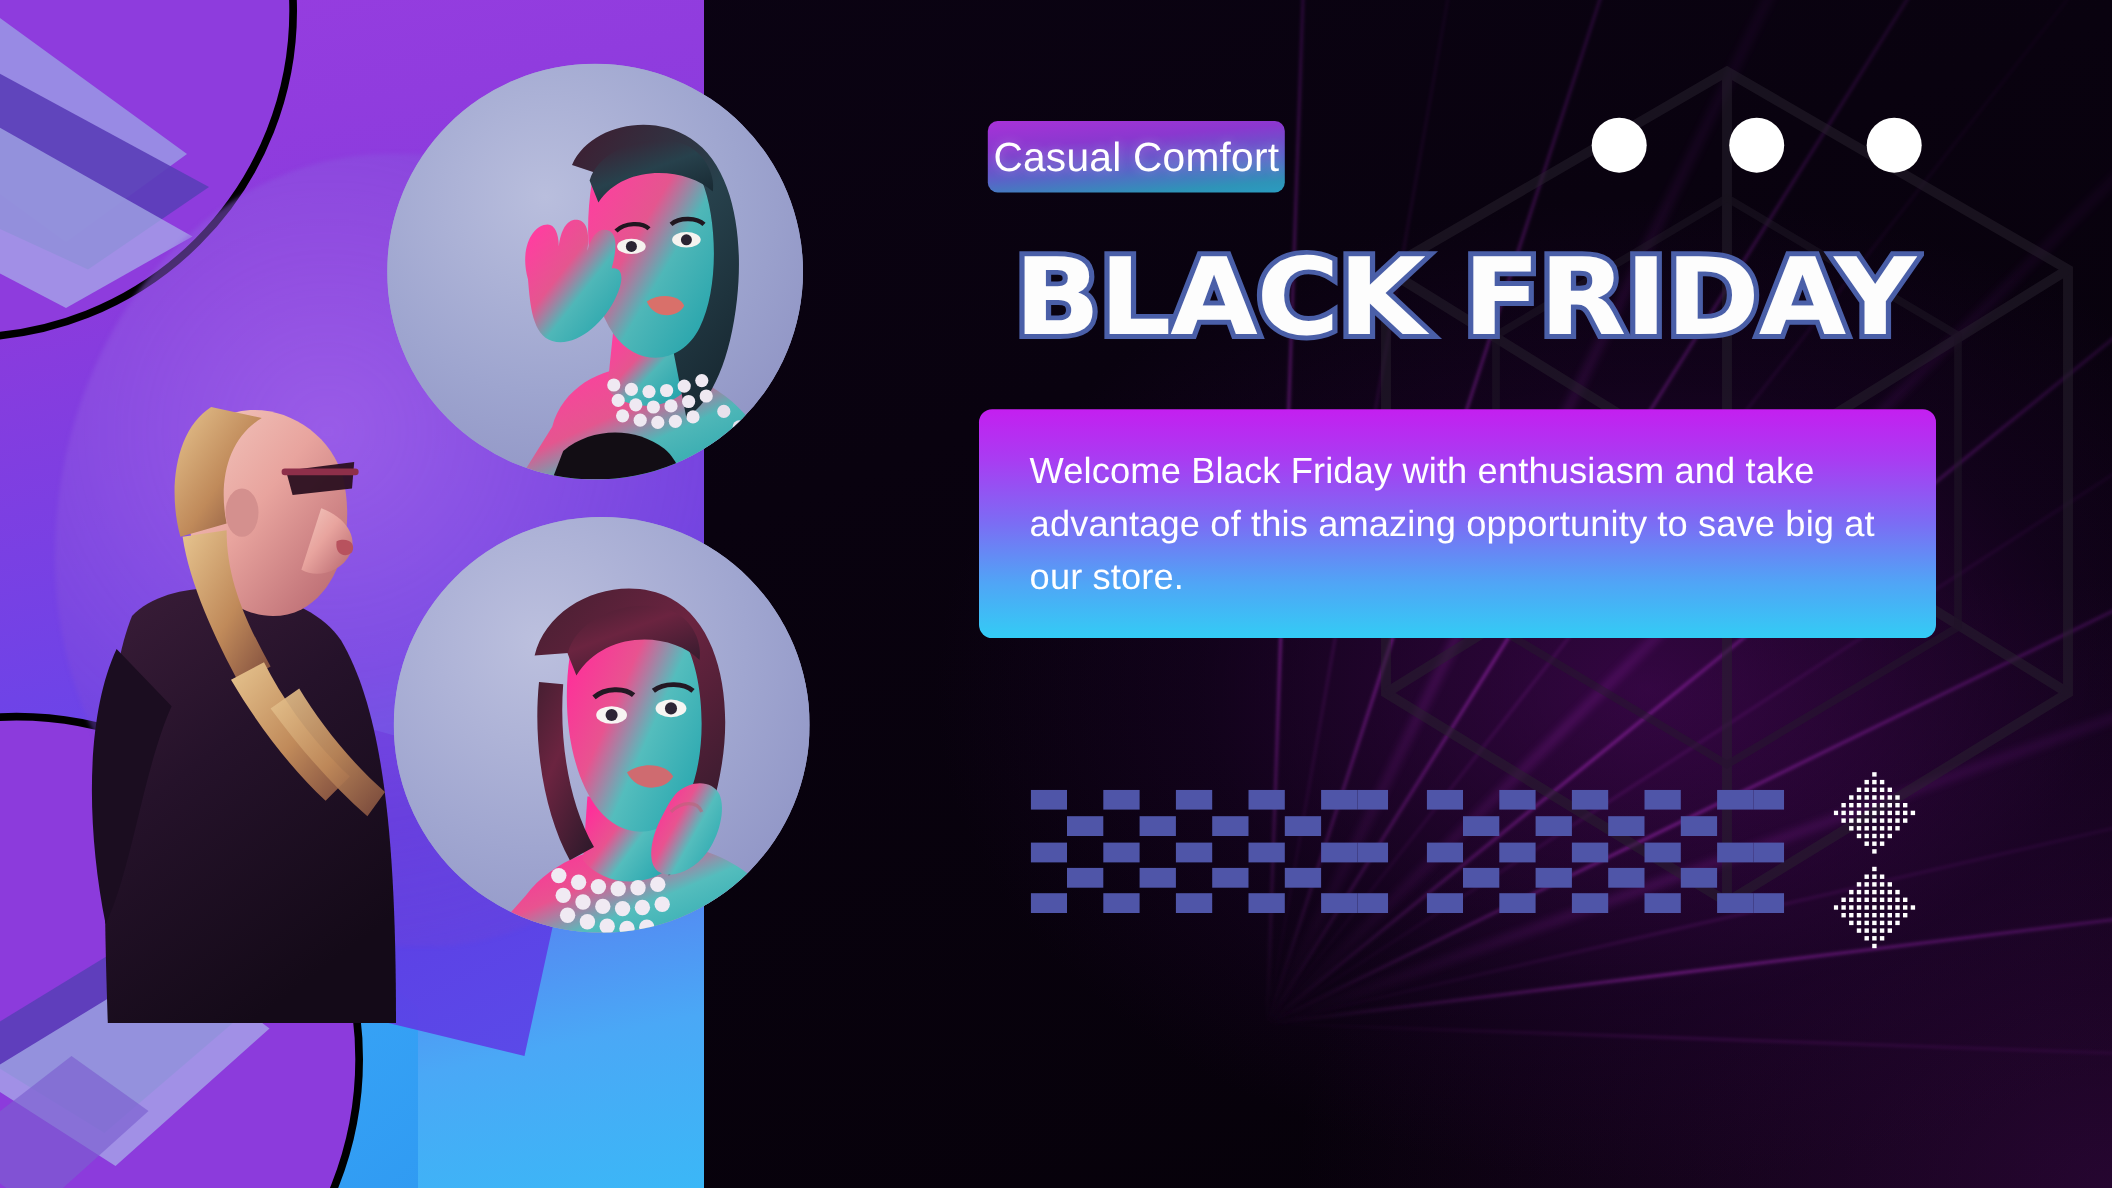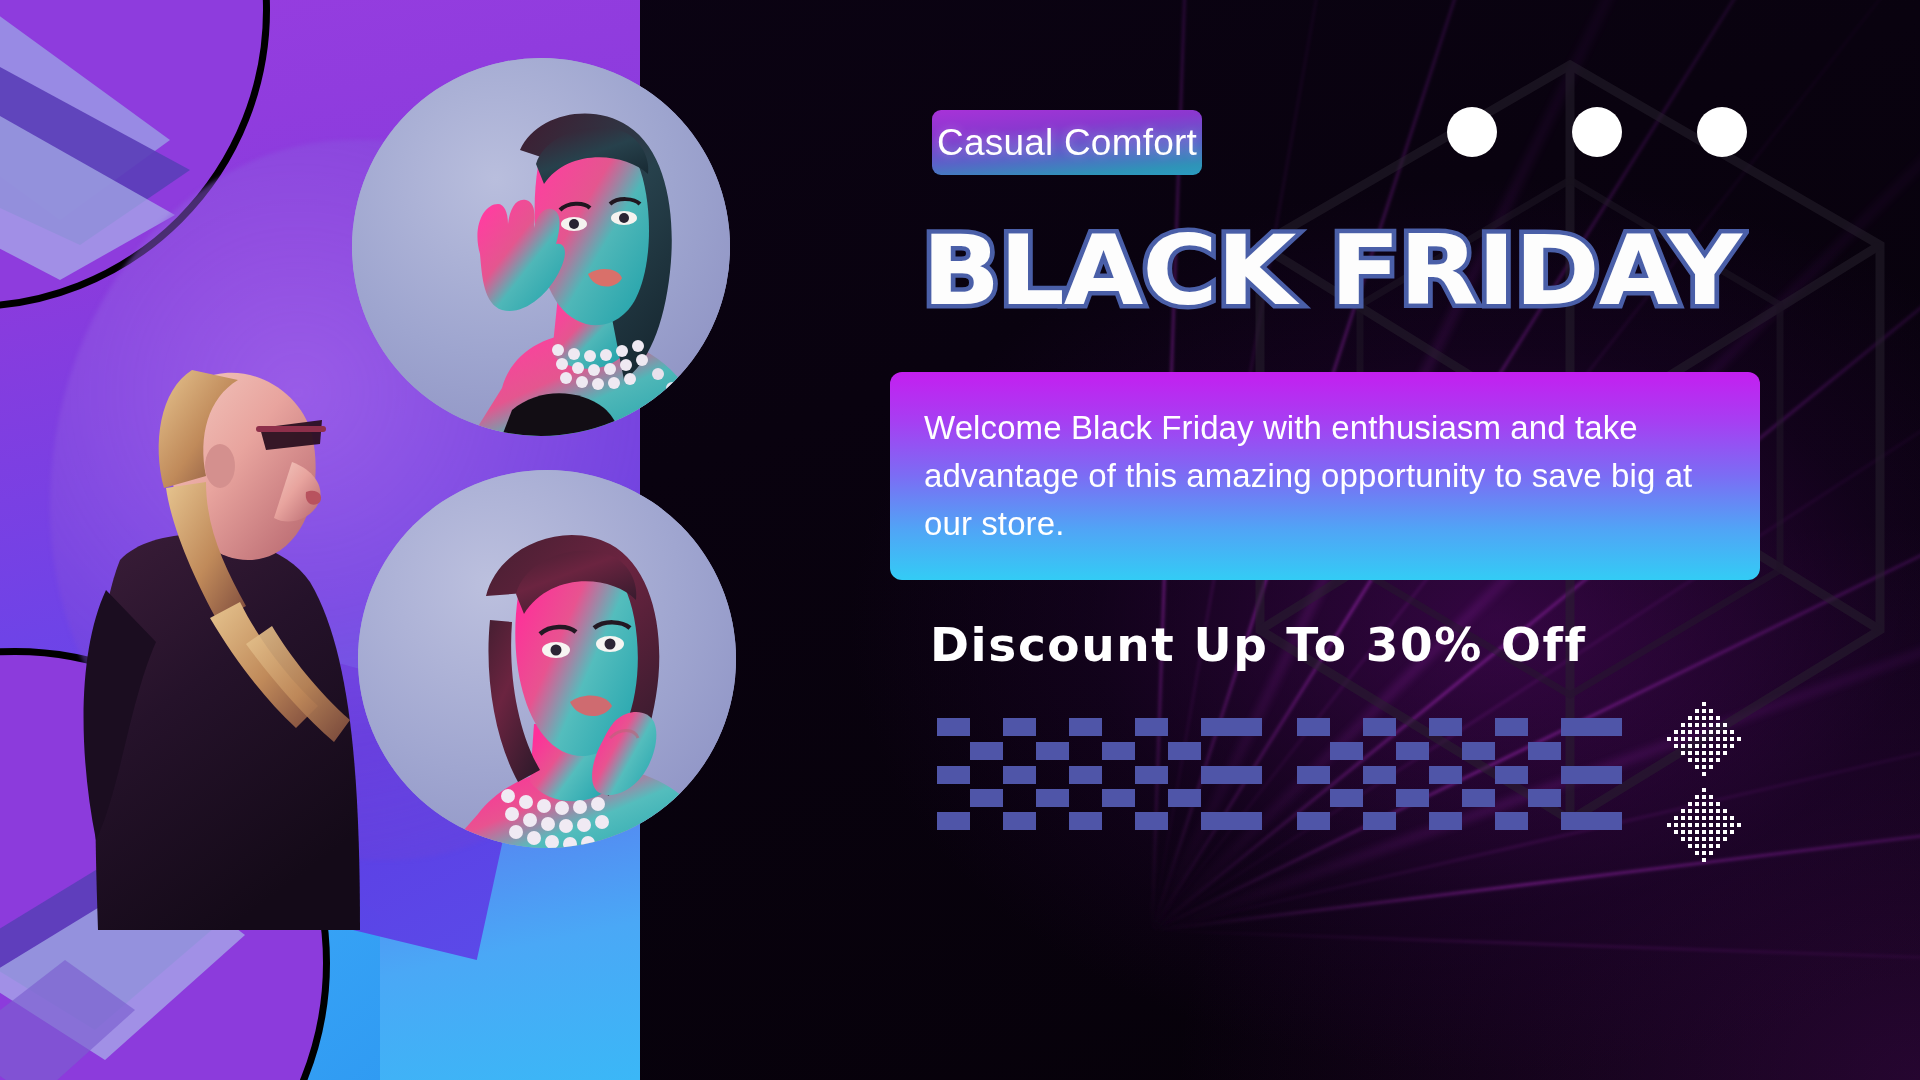--- a/index.html
+++ b/index.html
@@ -95,21 +95,21 @@
   .photo-circle {
     position:absolute; border-radius:50%;
     overflow:hidden;
     background:#9aa0cf;
   }
   .pc-top { left:352px; top:58px;  width:378px; height:378px; }
   .pc-bot { left:358px; top:470px; width:378px; height:378px; }
 
   
   .badge {
-    position:absolute; left:932px; top:110px;
+    position:absolute; left:898px; top:110px;
     width:270px; height:65px;
     border-radius:9px;
     background:linear-gradient(175deg,#a832d8 0%,#8a38cf 30%,#5a63c8 62%,#2f93b8 88%,#2a9cc0 100%);
     display:flex; align-items:center; justify-content:center;
   }
   .badge span {
     color:#fff; font-size:37px; letter-spacing:.2px; line-height:1;
     text-shadow:0 0 10px rgba(255,255,255,.25);
   }
 
@@ -131,21 +131,21 @@
 
   .para-box {
     position:absolute; left:890px; top:372px;
     width:870px; height:208px;
     border-radius:12px;
     background:linear-gradient(180deg,#c41ff0 0%,#a93cf2 22%,#7b6df4 50%,#50a5f6 76%,#33ccf5 100%);
     display:flex; align-items:center;
   }
   .para-box p {
     color:#fff; font-size:33px; line-height:1.45;
-    padding:0 34px; letter-spacing:.1px;
+    padding:0 46px; letter-spacing:.1px;
   }
 
   .discount {
     position:absolute; left:930px; top:617px;
     color:#fff; font-size:47px; font-weight:bold;
     letter-spacing:1.6px; white-space:nowrap;
     font-family:"DejaVu Sans", sans-serif;
   }
 
   .checker { position:absolute; }
@@ -413,21 +413,20 @@
     <div class="dot"></div>
     <div class="dot"></div>
   </div>
 
   <div class="headline">BLACK FRIDAY</div>
 
   <div class="para-box">
     <p>Welcome Black Friday with enthusiasm and take advantage of this amazing opportunity to save big at our store.</p>
   </div>
 
-  <div class="discount">Discount Up To 30% Off</div>
 
   <svg class="checker ck1" width="325" height="112" viewBox="0 0 325 112">
     <g fill="#4f55a8">
       <rect x="0" y="0" width="33" height="18"></rect>
         <rect x="66" y="0" width="33" height="18"></rect>
       <rect x="132" y="0" width="33" height="18"></rect>
         <rect x="198" y="0" width="33" height="18"></rect>
       <rect x="264" y="0" width="33" height="18"></rect>
         <rect x="99" y="0" width="0" height="0"></rect>
       <rect x="33" y="24" width="33" height="18"></rect>

